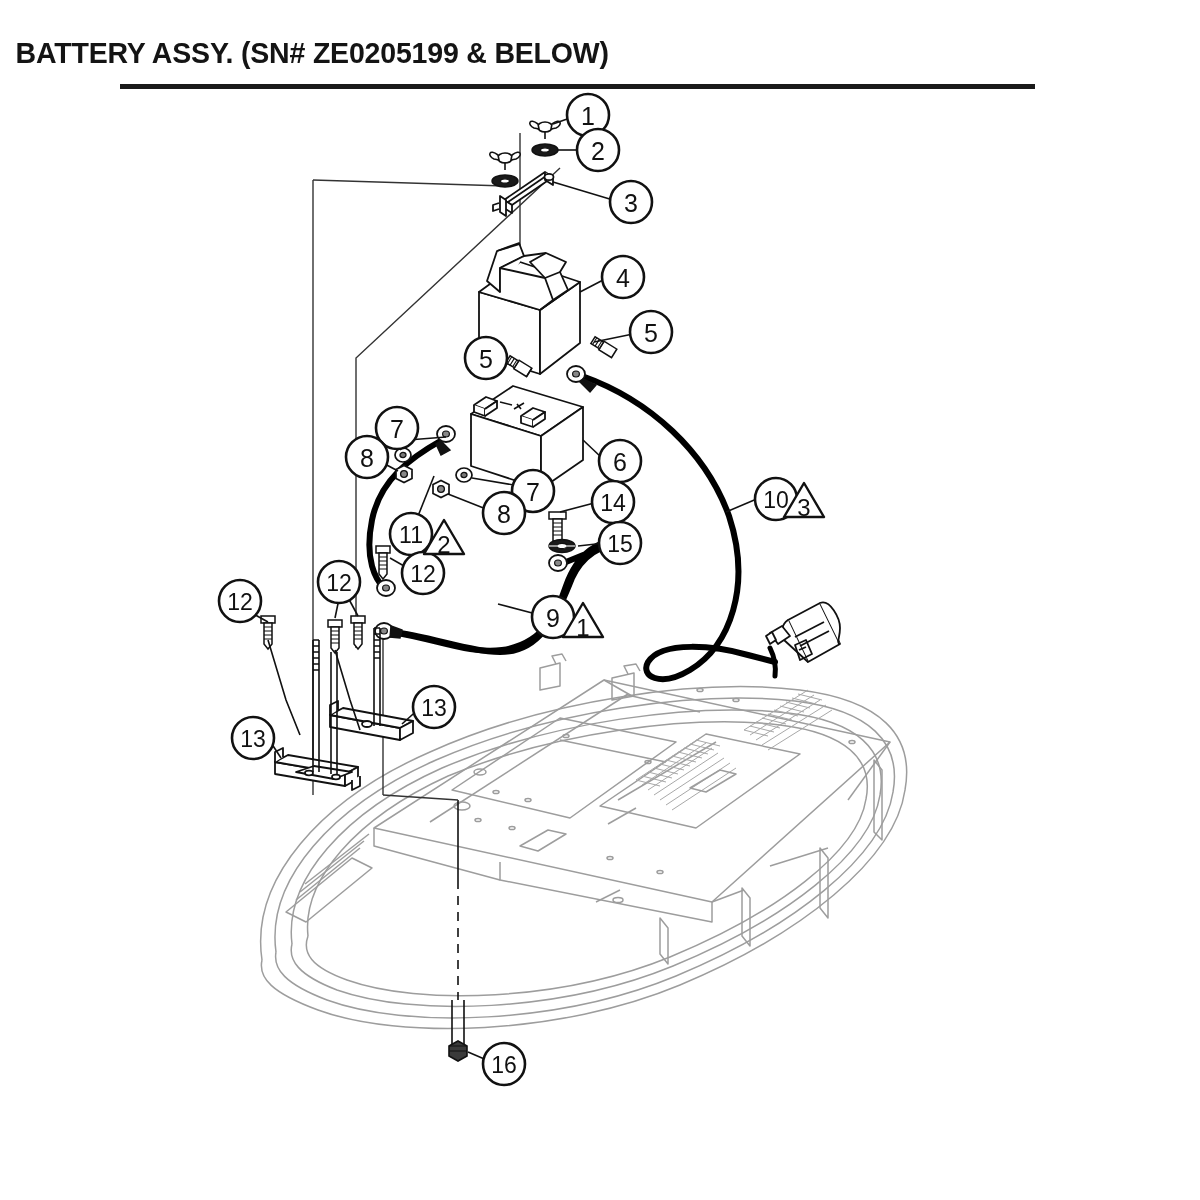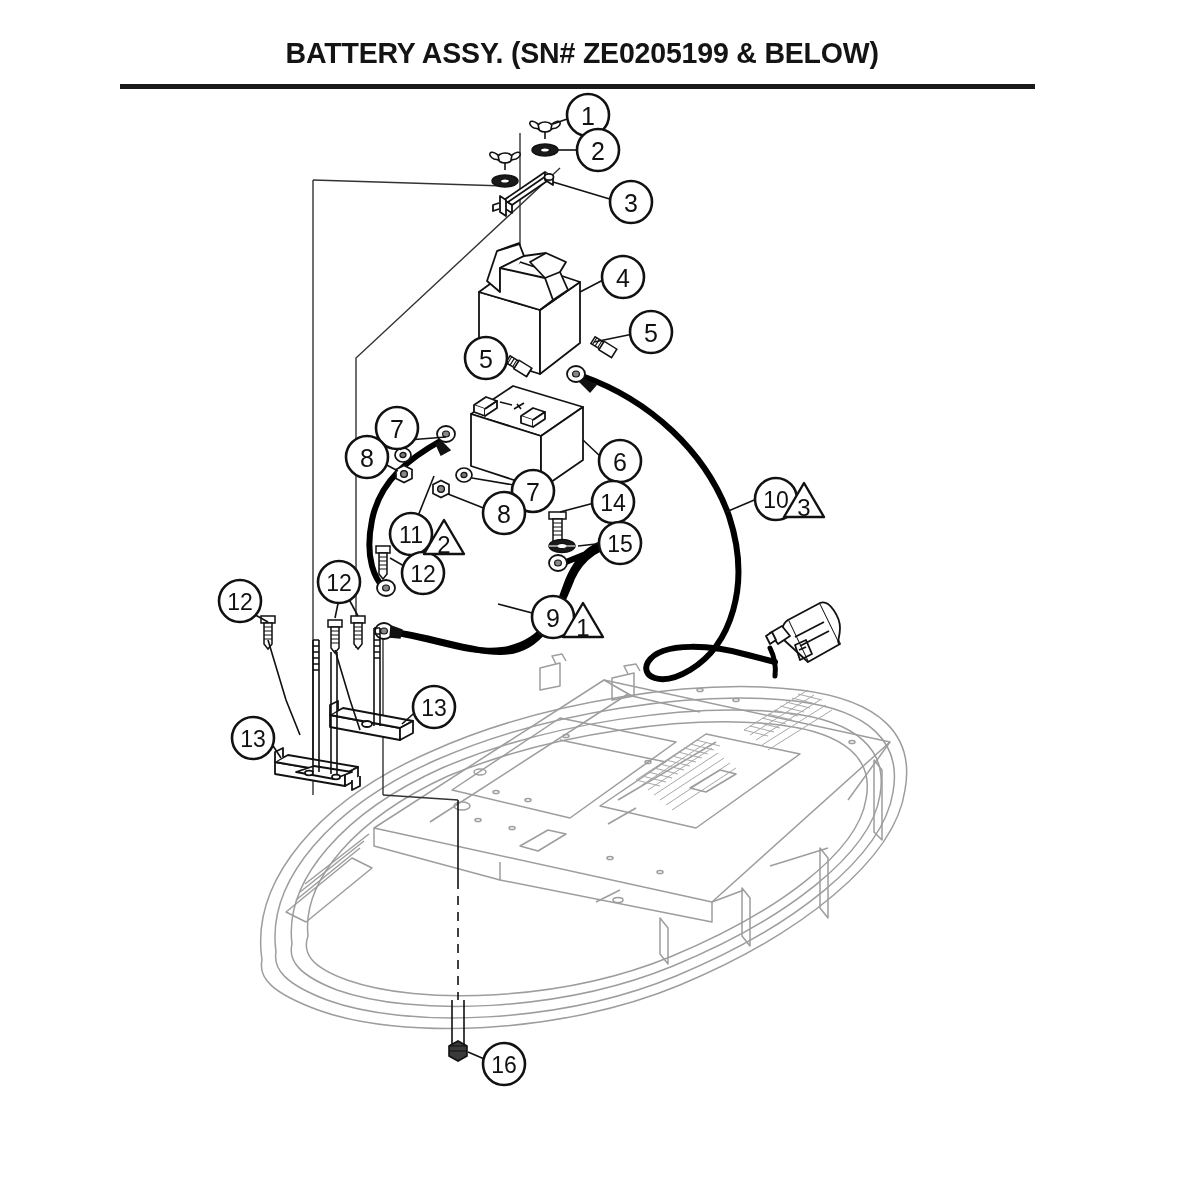--- a/index.html
+++ b/index.html
@@ -8,21 +8,21 @@
     width:1200px;height:1200px;
     background:#ffffff;
     font-family:"Liberation Sans", sans-serif;
     overflow:hidden;
     position:relative;
   }
   #sheet{position:relative;width:1200px;height:1200px;}
 
   #title-bar{
     position:absolute;left:0;top:36px;width:1165px;
-    text-align:center;
+    text-align:left;
   }
   #title-text{
     font-family:"Liberation Sans", sans-serif;
     font-weight:bold;
     font-size:30px;
     letter-spacing:-0.2px;
     color:#141414;
     display:inline-block;
     transform:scaleX(0.95);
     white-space:nowrap;

